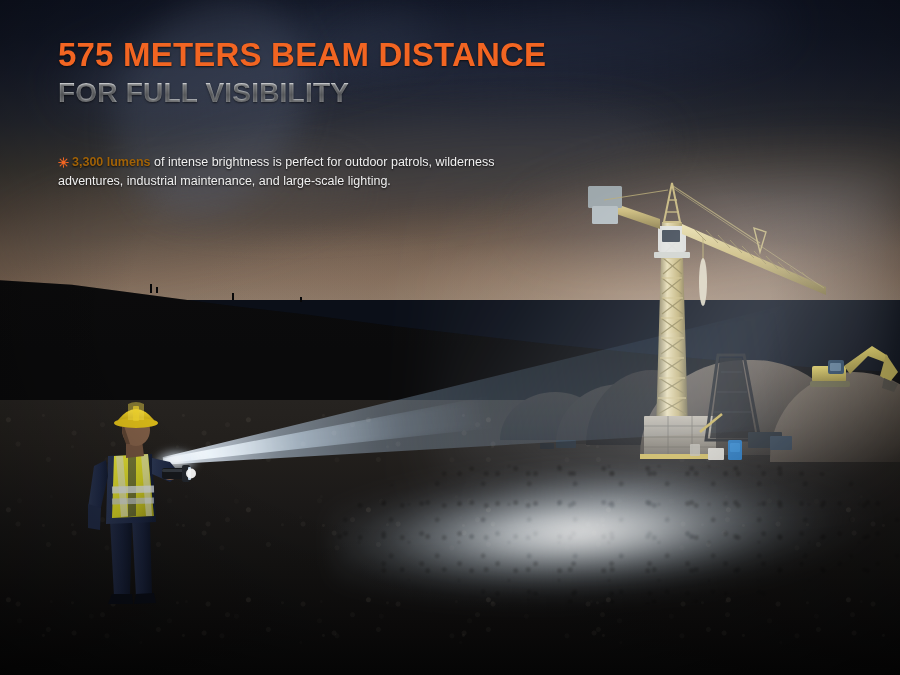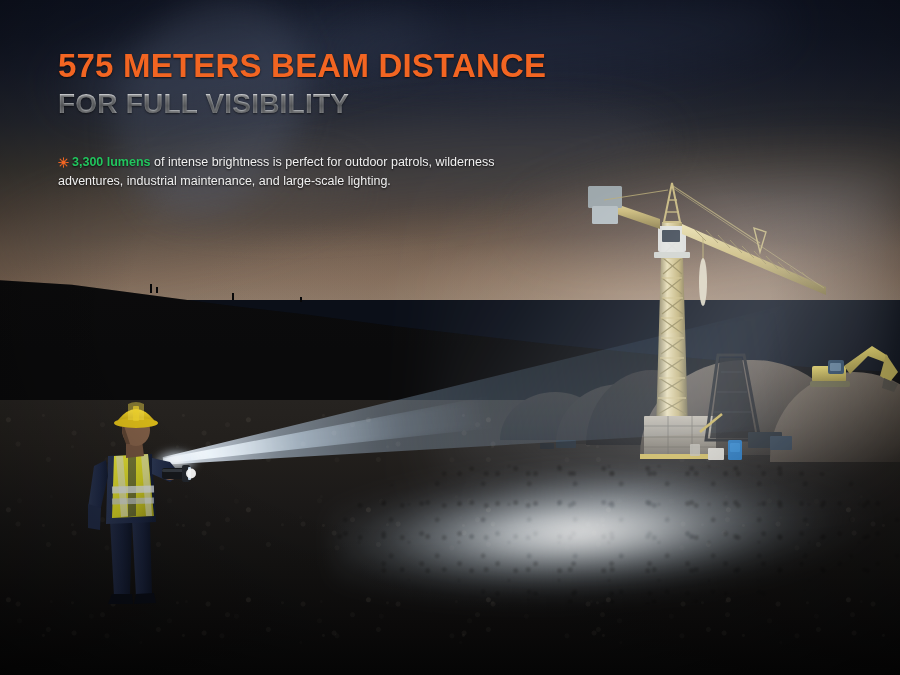--- a/index.html
+++ b/index.html
@@ -204,21 +204,21 @@
 
   
   #worker{position:absolute;left:70px;top:390px;width:130px;height:230px;}
 
   
   #vignette{
     background:radial-gradient(ellipse 760px 520px at 50% 46%, rgba(0,0,0,0) 42%, rgba(0,0,0,.30) 74%, rgba(0,0,0,.62) 100%);
   }
 
   
-  #text-block{position:absolute;left:58px;top:48px;width:560px;}
+  #text-block{position:absolute;left:58px;top:37px;width:560px;}
   #headline-1{
     margin:0;
     font-size:33px;line-height:36px;
     font-weight:bold;letter-spacing:.2px;
     color:#F26522;
     text-shadow:0 1px 2px rgba(0,0,0,.65);
     white-space:nowrap;
   }
   #headline-2{
     margin:2px 0 0 0;
@@ -232,21 +232,21 @@
     text-shadow:0 1px 2px rgba(0,0,0,.5);
     white-space:nowrap;
     width:max-content;
   }
   #sub-block{
     position:absolute;left:58px;top:141px;width:480px;
     font-size:12.5px;line-height:17px;color:#f0f0f0;
     text-shadow:0 1px 2px rgba(0,0,0,.8);
   }
   #sun-icon{display:inline-block;vertical-align:-2px;margin-right:3px;}
-  .lumens{color:#22c55e;font-weight:bold;}
+  .lumens{color:#a16207;font-weight:bold;}
 </style>
 </head>
 <body>
 
 <div id="banner">
 
   <div class="layer" id="sky"></div>
   <div class="layer" id="sky-haze"></div>
   <div class="layer">
     <div class="cloud c1"></div>

